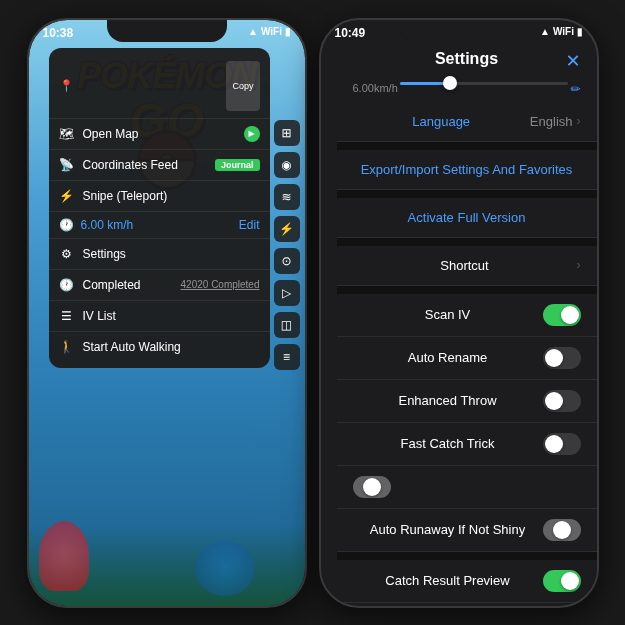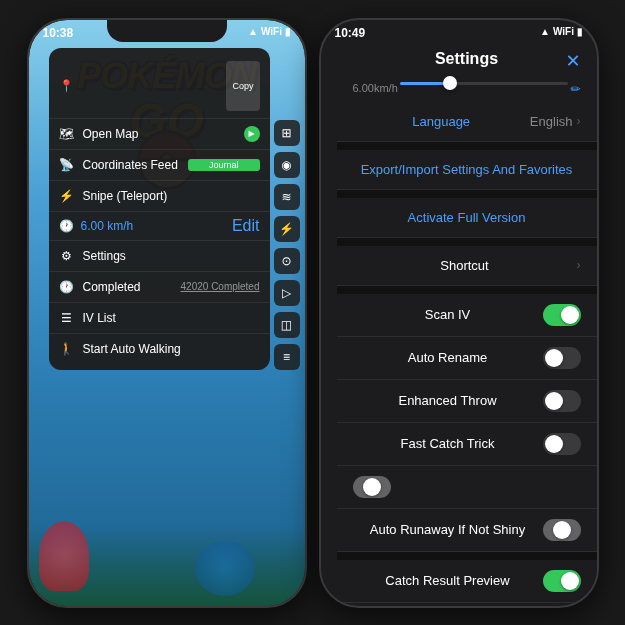--- a/index.html
+++ b/index.html
@@ -178,28 +178,29 @@
       font-size: 9px;
       padding: 20px 6px;
       border-radius: 4px;
       margin-left: auto;
     }
 
     .journal-badge {
       background: #34c759;
       color: white;
       font-size: 9px;
-      padding: 1px 21px;
+      padding: 1px 6px;
       border-radius: 3px;
       margin-left: auto;
+      font-weight: bold;
     }
 
     .edit-btn {
       color: #4a9eff;
-      font-size: 16px;
+      font-size: 12px;
       margin-left: auto;
     }
 
     .play-icon {
       width: 16px;
       height: 16px;
       background: #34c759;
       border-radius: 50%;
       display: flex;
       align-items: center;

